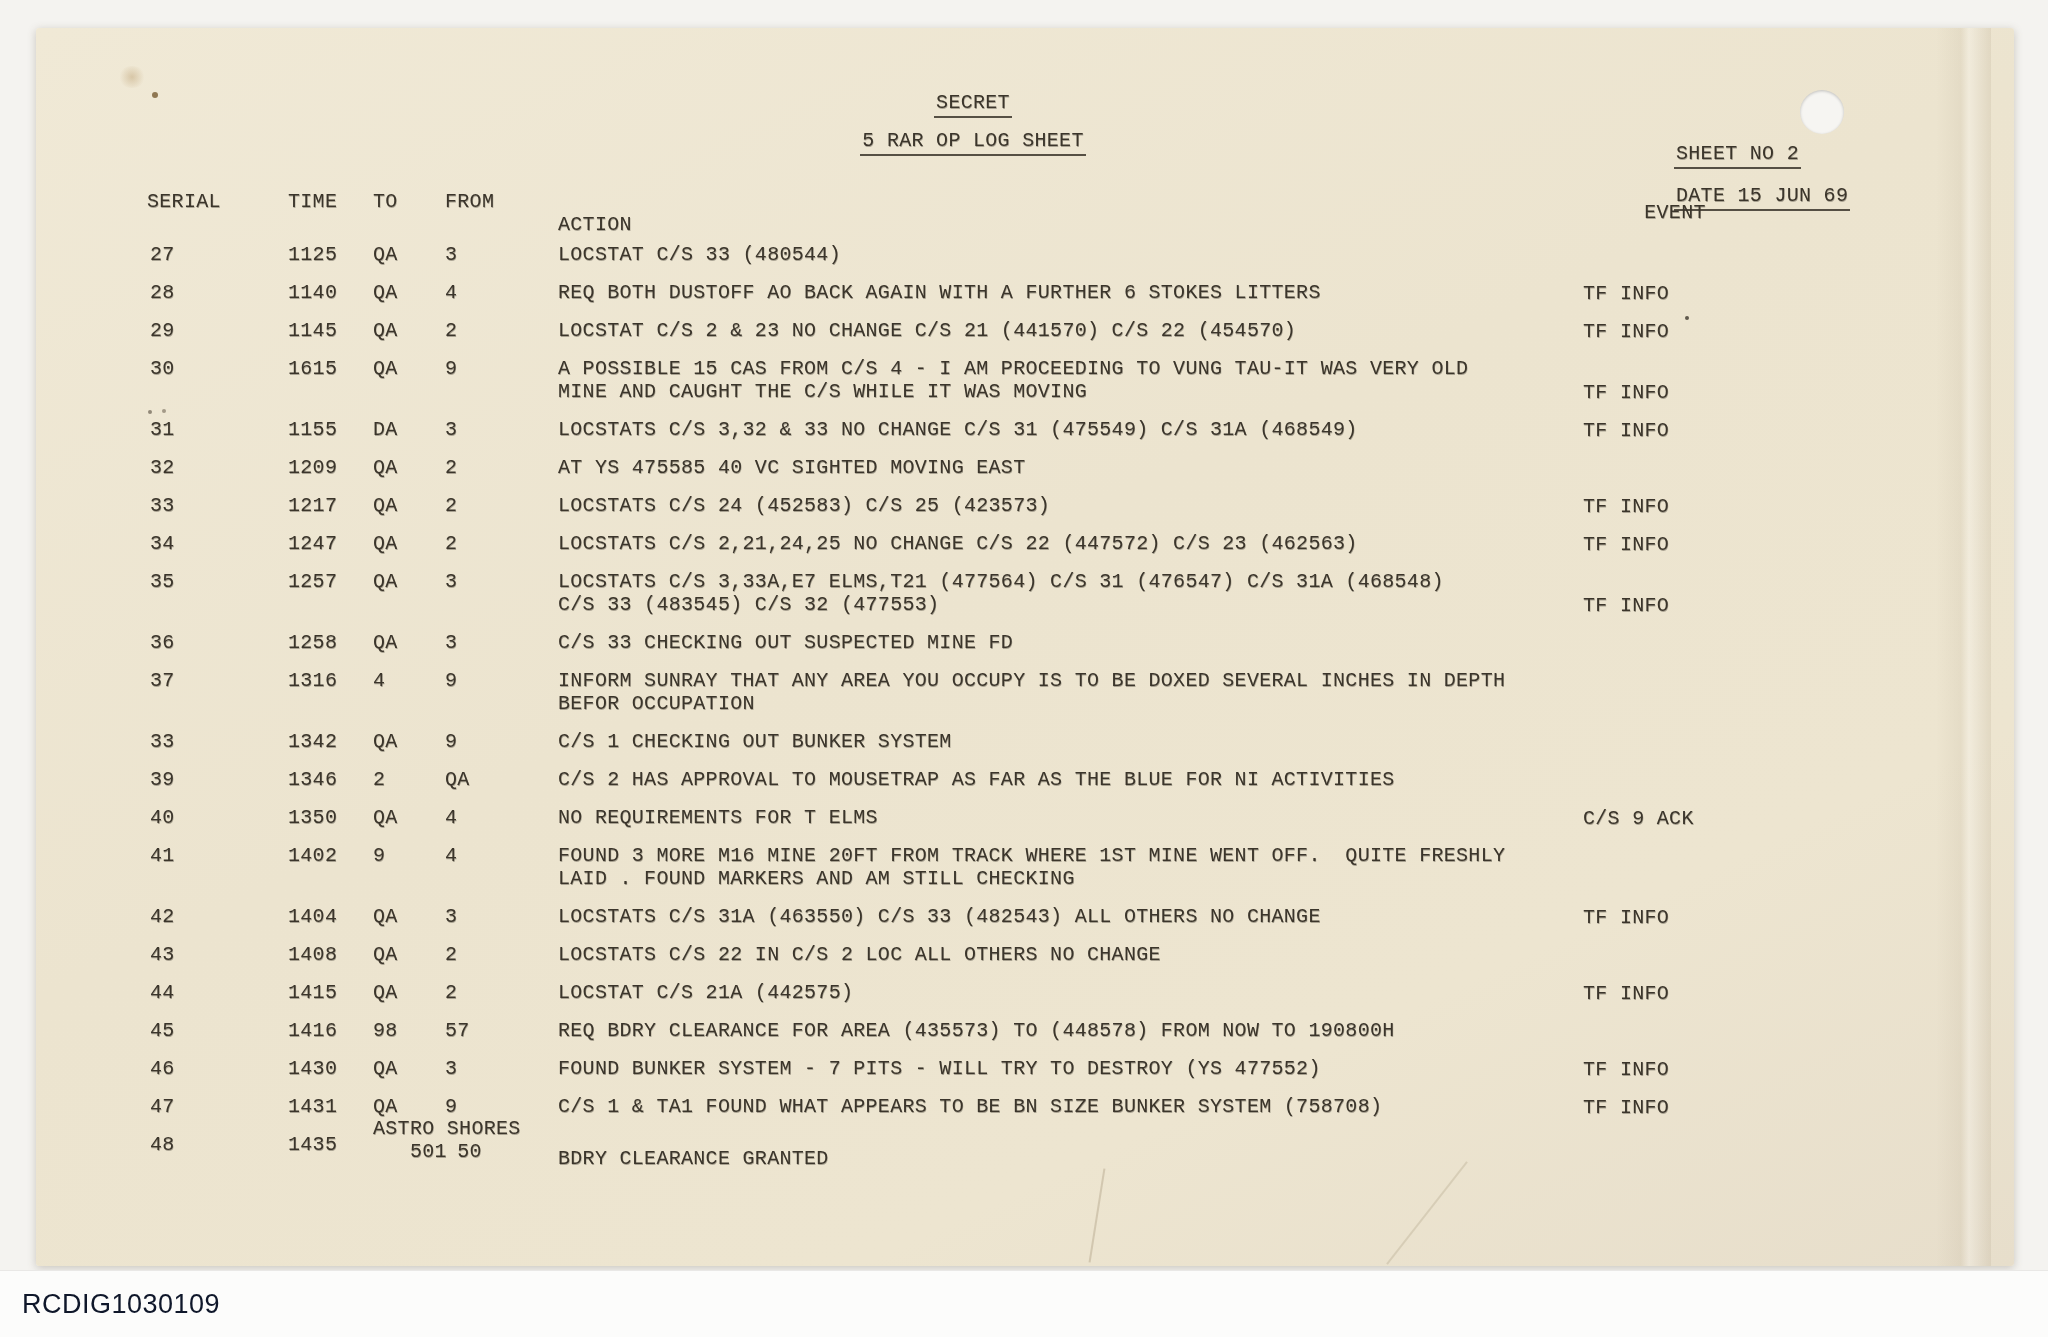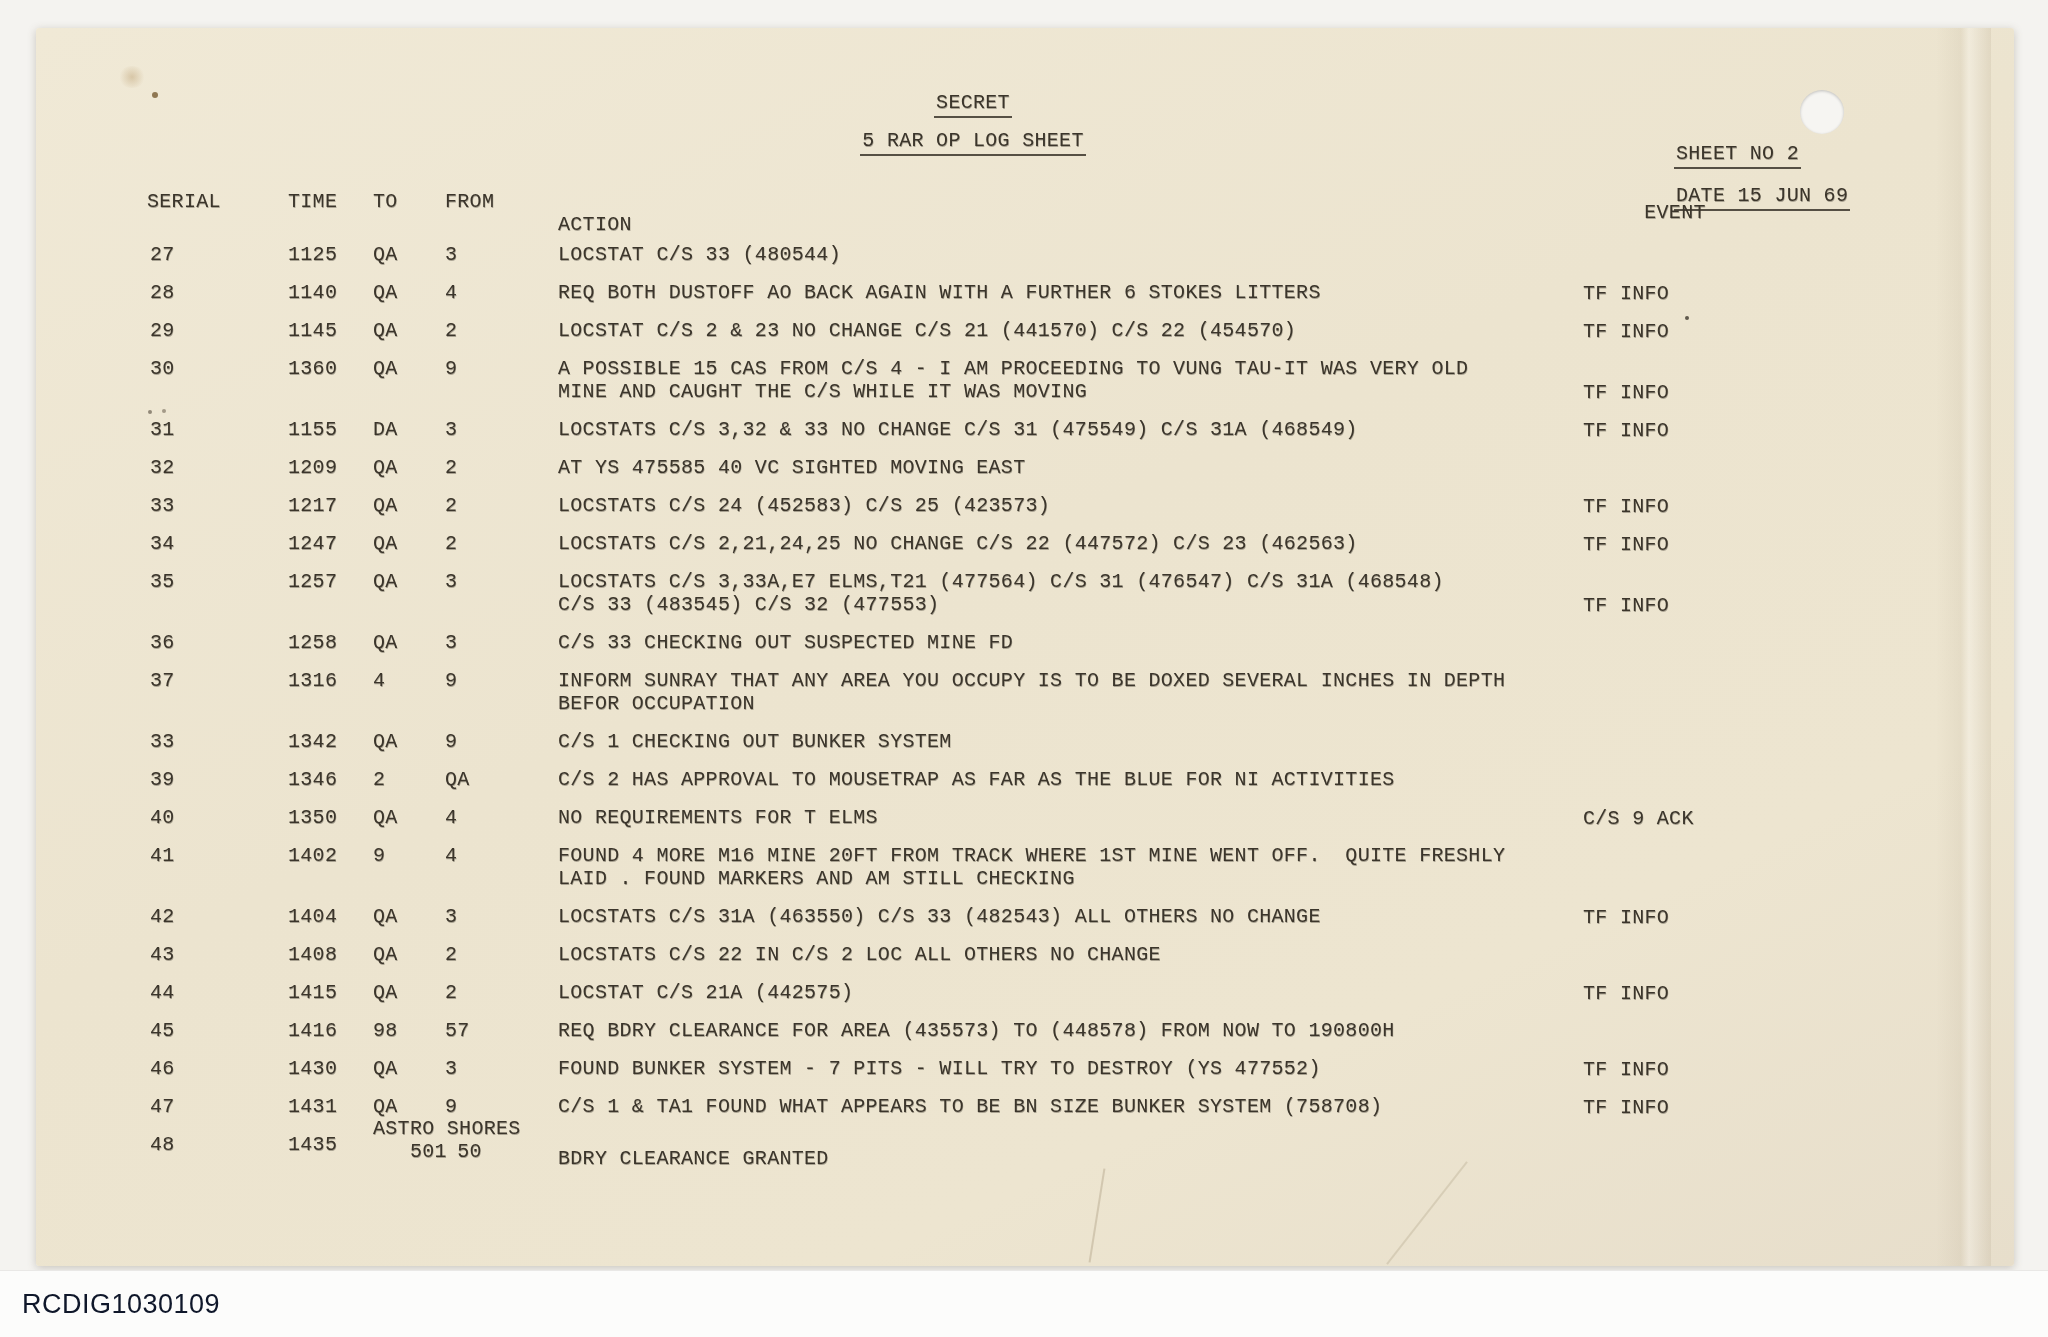--- a/index.html
+++ b/index.html
@@ -115,21 +115,21 @@
     <div class="cell cell-serial">29</div>
     <div class="cell cell-time">1145</div>
     <div class="cell cell-to">QA</div>
     <div class="cell cell-from">2</div>
     <div class="cell cell-event">LOCSTAT C/S 2 &amp; 23 NO CHANGE C/S 21 (441570) C/S 22 (454570)</div>
     <div class="cell cell-action">TF INFO</div>
   </div>
 
   <div class="log-row log-grid">
     <div class="cell cell-serial">30</div>
-    <div class="cell cell-time">1360</div>
+    <div class="cell cell-time">1615</div>
     <div class="cell cell-to">QA</div>
     <div class="cell cell-from">9</div>
     <div class="cell cell-event">A POSSIBLE 15 CAS FROM C/S 4 - I AM PROCEEDING TO VUNG TAU-IT WAS VERY OLD
 MINE AND CAUGHT THE C/S WHILE IT WAS MOVING</div>
     <div class="cell cell-action">TF INFO</div>
   </div>
 
   <div class="log-row log-grid">
     <div class="cell cell-serial">31</div>
     <div class="cell cell-time">1155</div>
@@ -220,21 +220,21 @@
     <div class="cell cell-from">4</div>
     <div class="cell cell-event">NO REQUIREMENTS FOR T ELMS</div>
     <div class="cell cell-action">C/S 9 ACK</div>
   </div>
 
   <div class="log-row log-grid">
     <div class="cell cell-serial">41</div>
     <div class="cell cell-time">1402</div>
     <div class="cell cell-to">9</div>
     <div class="cell cell-from">4</div>
-    <div class="cell cell-event">FOUND 4 MORE M16 MINE 20FT FROM TRACK WHERE 1ST MINE WENT OFF.  QUITE FRESHLY
+    <div class="cell cell-event">FOUND 3 MORE M16 MINE 20FT FROM TRACK WHERE 1ST MINE WENT OFF.  QUITE FRESHLY
 LAID . FOUND MARKERS AND AM STILL CHECKING</div>
     <div class="cell cell-action"></div>
   </div>
 
   <div class="log-row log-grid">
     <div class="cell cell-serial">42</div>
     <div class="cell cell-time">1404</div>
     <div class="cell cell-to">QA</div>
     <div class="cell cell-from">3</div>
     <div class="cell cell-event">LOCSTATS C/S 31A (463550) C/S 33 (482543) ALL OTHERS NO CHANGE</div>

